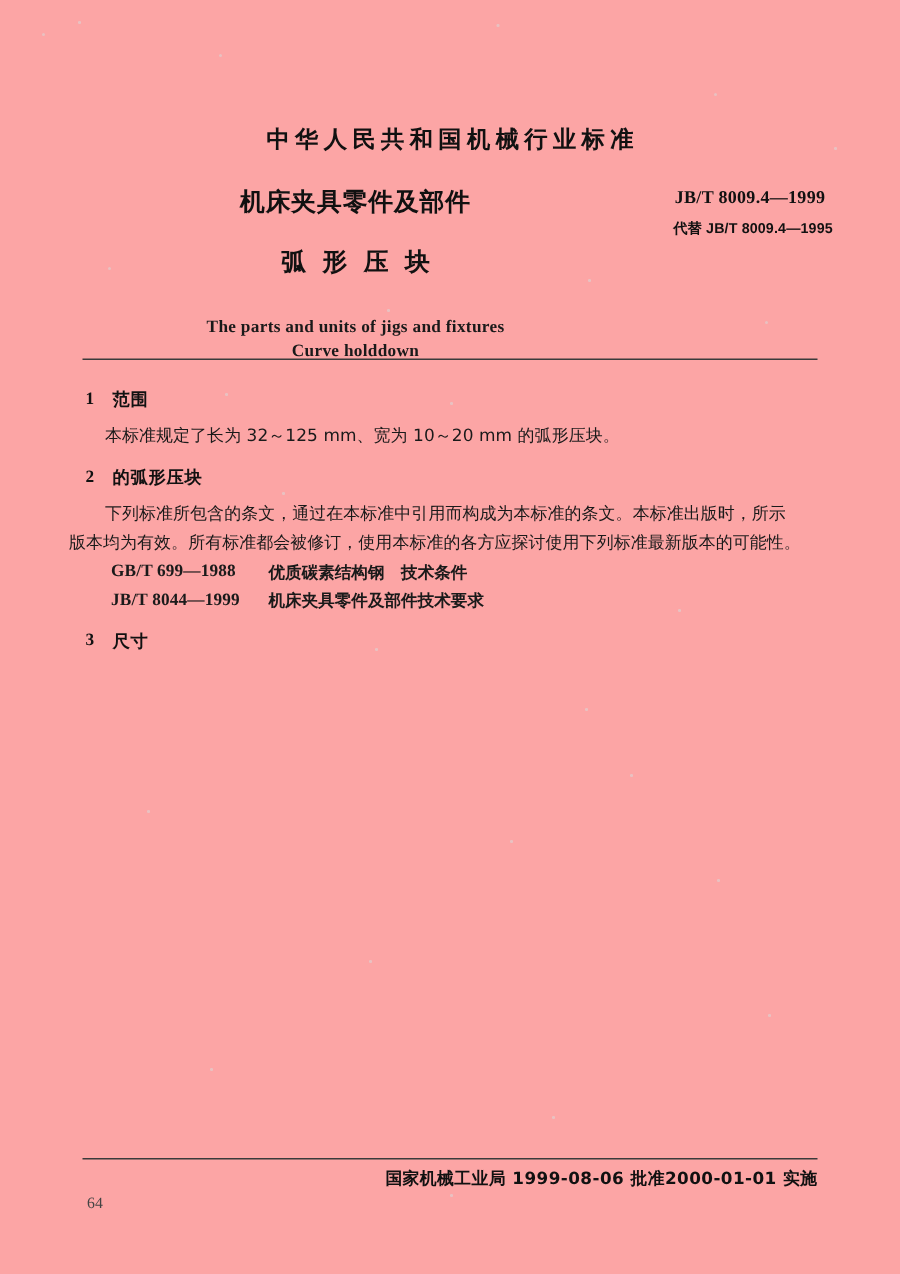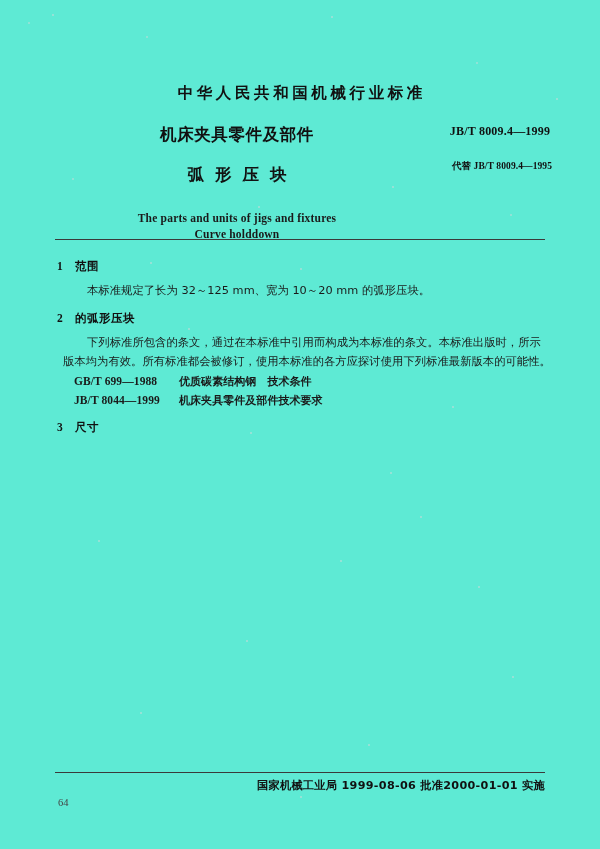--- a/index.html
+++ b/index.html
@@ -12,21 +12,21 @@
     background: #ffffff;
     font-family: "Liberation Serif", "DejaVu Serif", serif;
     color: #1a1a1a;
     position: relative;
     overflow: hidden;
   }
 
   .page {
     position: absolute;
     inset: 0;
-    background: #5eead4;
+    background: #fca5a5;
   }
 
   
   .speck {
     position: absolute;
     background: #d9d9d9;
     border-radius: 50%;
     opacity: .55;
   }
 
@@ -96,25 +96,25 @@
   }
   .std-no {
     font-family: "Liberation Serif", serif;
     font-weight: bold;
     font-size: 12px;
     color: #111;
     letter-spacing: .2px;
     white-space: nowrap;
   }
   .std-replace {
-    font-family: Liberation Serif, serif;
+    font-family: Liberation Sans, sans-serif;
     font-weight: bold;
     font-size: 9.5px;
     color: #111;
-    margin-top: 21px;
+    margin-top: 7px;
     margin-left: 4px;
     letter-spacing: .1px;
     white-space: nowrap;
   }
 
   
   .rule-top {
     position: absolute;
     top: 239px;
     left: 55px;
@@ -156,21 +156,21 @@
   }
   .section-label {
     letter-spacing: .5px;
   }
 
   .para {
     font-family: "DejaVu Sans", sans-serif;
     font-size: 11.3px;
     color: #1a1a1a;
     line-height: 19.5px;
-    margin-left: 63px;
+    margin-left: 46px;
     width: 488px;
     text-indent: 24px;
     letter-spacing: .05px;
   }
 
   .ref-line {
     font-family: "DejaVu Sans", sans-serif;
     font-size: 11.2px;
     color: #1a1a1a;
     line-height: 19px;

